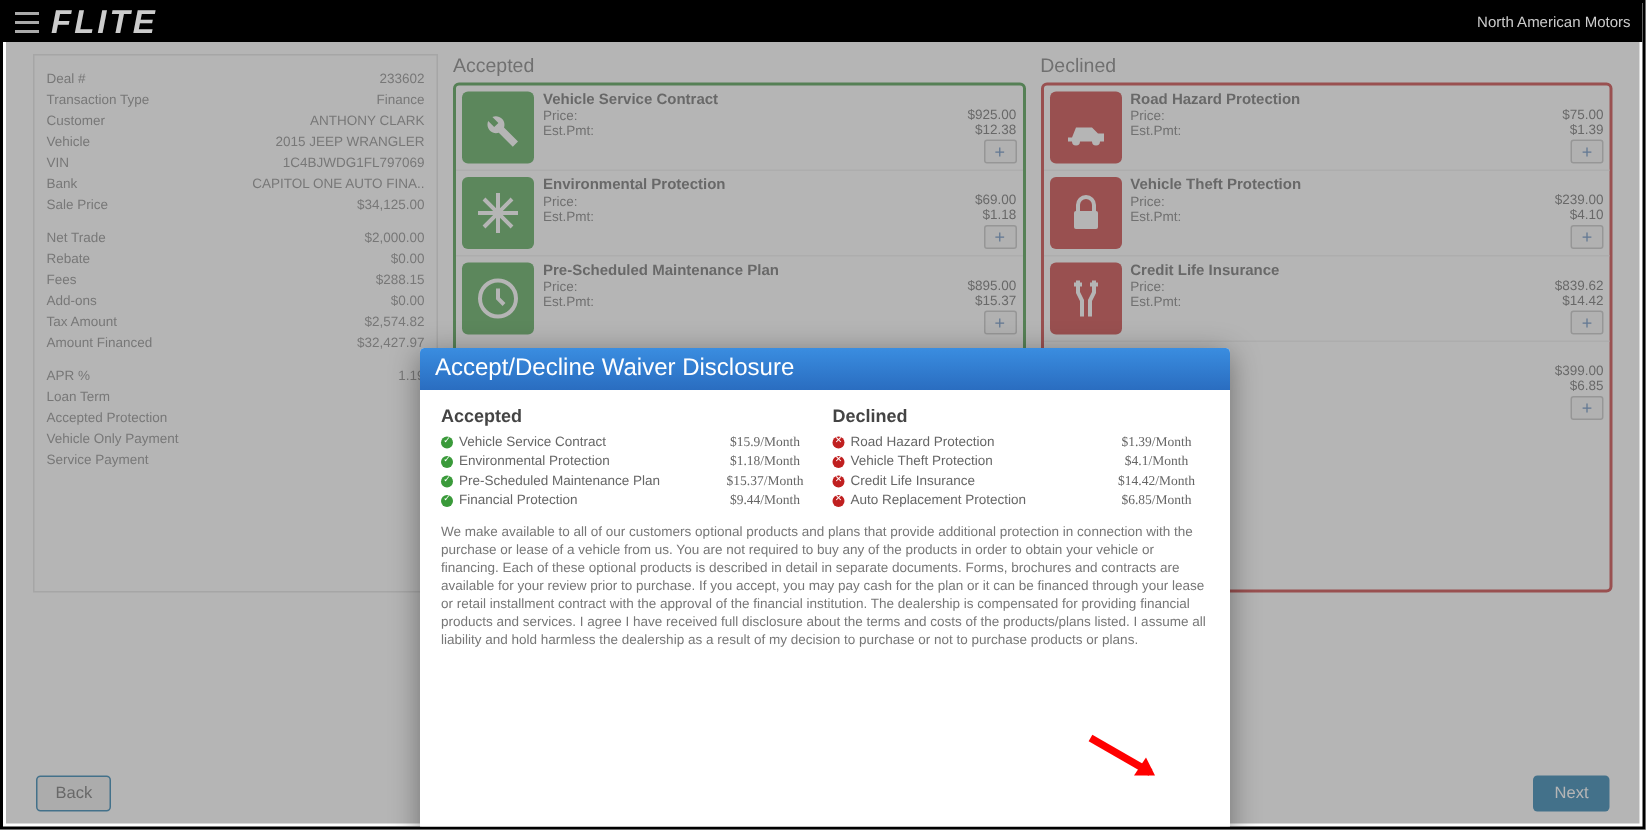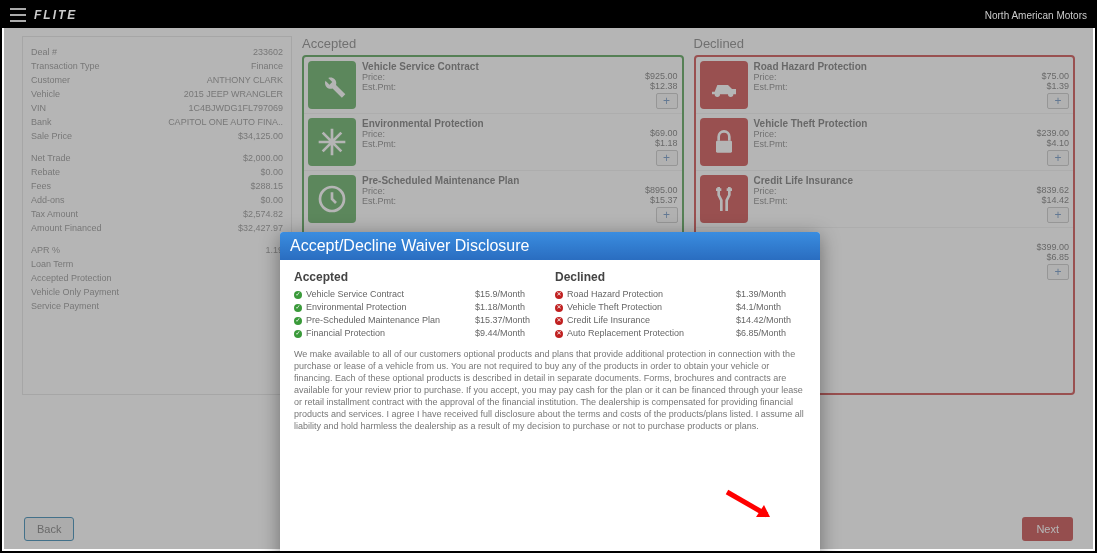--- a/index.html
+++ b/index.html
@@ -2,21 +2,21 @@
 <html><head>
 <meta charset="utf-8">
 <style>
 * { margin: 0; padding: 0; box-sizing: border-box; font-family: Arial, sans-serif; }
 body { background: #fff; width: 1097px; height: 553px; overflow: hidden; position: relative; border: 2px solid #000; }
 
 .topbar { background: #000; height: 26px; display: flex; align-items: center; padding: 0 8px; color: #fff; justify-content: space-between; }
 .topbar .left { display: flex; align-items: center; gap: 8px; }
 .hamburger { width: 16px; height: 14px; display: flex; flex-direction: column; justify-content: space-between; cursor: pointer; }
 .hamburger span { display: block; height: 2px; background: #aaa; }
-.logo { font-size: 12px; font-weight: bold; letter-spacing: 2px; color: #ccc; font-style: italic; }
+.logo { font-size: 22px; font-weight: bold; letter-spacing: 2px; color: #ccc; font-style: italic; }
 .topbar .right { font-size: 10px; color: #ccc; }
 
 .overlay { position: absolute; top: 26px; left: 2px; right: 2px; bottom: 2px; background: rgba(120,120,120,0.55); z-index: 5; }
 
 .main { padding: 8px 20px; display: flex; gap: 10px; position: relative; }
 
 .deal-panel { width: 270px; background: #fff; border: 1px solid #ddd; padding: 8px; font-size: 9px; color: #777; }
 .deal-row { display: flex; justify-content: space-between; line-height: 14px; }
 .deal-sep { height: 8px; }
 
@@ -32,34 +32,34 @@
 .pic { width: 48px; height: 48px; border-radius: 4px; display: flex; align-items: center; justify-content: center; margin-right: 6px; flex-shrink: 0; }
 .pic.green { background: #3a9a3a; }
 .pic.red { background: #c02020; }
 .pic svg { width: 32px; height: 32px; }
 .pinfo { flex: 1; font-size: 9px; color: #666; }
 .pinfo .ptitle { font-weight: bold; color: #555; font-size: 10px; }
 .pnums { text-align: right; font-size: 9px; color: #555; width: 60px; }
 .plusbtn { border: 1px solid #bbb; background: #f5f5f5; width: 22px; height: 16px; text-align: center; font-size: 12px; line-height: 14px; color: #4a7ab5; margin-top: 2px; cursor: pointer; display: inline-block; border-radius: 2px; }
 
 .back-btn { position: absolute; bottom: 10px; left: 22px; background: #eaeaea; border: 1px solid #0369a1; padding: 5px 12px; font-size: 11px; color: #555; border-radius: 3px; cursor: pointer; }
-.next-btn { position: absolute; bottom: 10px; right: 22px; background: #b91c1c; border: none; padding: 6px 14px; font-size: 11px; color: #fff; border-radius: 3px; cursor: pointer; }
+.next-btn { position: absolute; bottom: 10px; right: 22px; background: #0369a1; border: none; padding: 6px 14px; font-size: 11px; color: #fff; border-radius: 3px; cursor: pointer; }
 
 .modal { position: absolute; top: 230px; left: 278px; width: 540px; background: #fff; box-shadow: 0 4px 20px rgba(0,0,0,0.4); z-index: 20; border-radius: 3px; overflow: hidden; }
 .modal-header { background: linear-gradient(#3a8de0, #2a6dc0); color: #fff; padding: 5px 10px; font-size: 16px; }
 .modal-body { padding: 10px 14px; }
 .modal-cols { display: flex; gap: 10px; margin-bottom: 8px; }
 .modal-col { flex: 1; }
 .modal-col h4 { font-size: 12px; color: #444; margin-bottom: 4px; font-weight: bold; }
 .modal-item { display: flex; align-items: center; font-size: 9px; color: #666; line-height: 13px; }
 .modal-item .dot { width: 8px; height: 8px; border-radius: 50%; margin-right: 4px; display: inline-flex; align-items: center; justify-content: center; font-size: 6px; color: #fff; flex-shrink: 0; }
 .dot.g { background: #3a9a3a; }
 .dot.r { background: #c02020; }
 .modal-item .lbl { flex: 1; }
-.modal-item .prc { text-align: left; width: 70px; }
+.modal-item .prc { text-align: center; width: 70px; font-family: Liberation Serif, serif; }
 .disclosure { font-size: 9px; color: #777; line-height: 12px; }
 .modal-footer { border-top: 1px solid #ddd; padding: 8px 10px; text-align: right; margin-top: 110px; }
 
 .arrow { position: absolute; z-index: 25; top: 485px; left: 720px; color: #f00; }
 .arrow svg { width: 60px; height: 40px; }
 </style>
 </head>
 <body>
 
 <div class="topbar">

